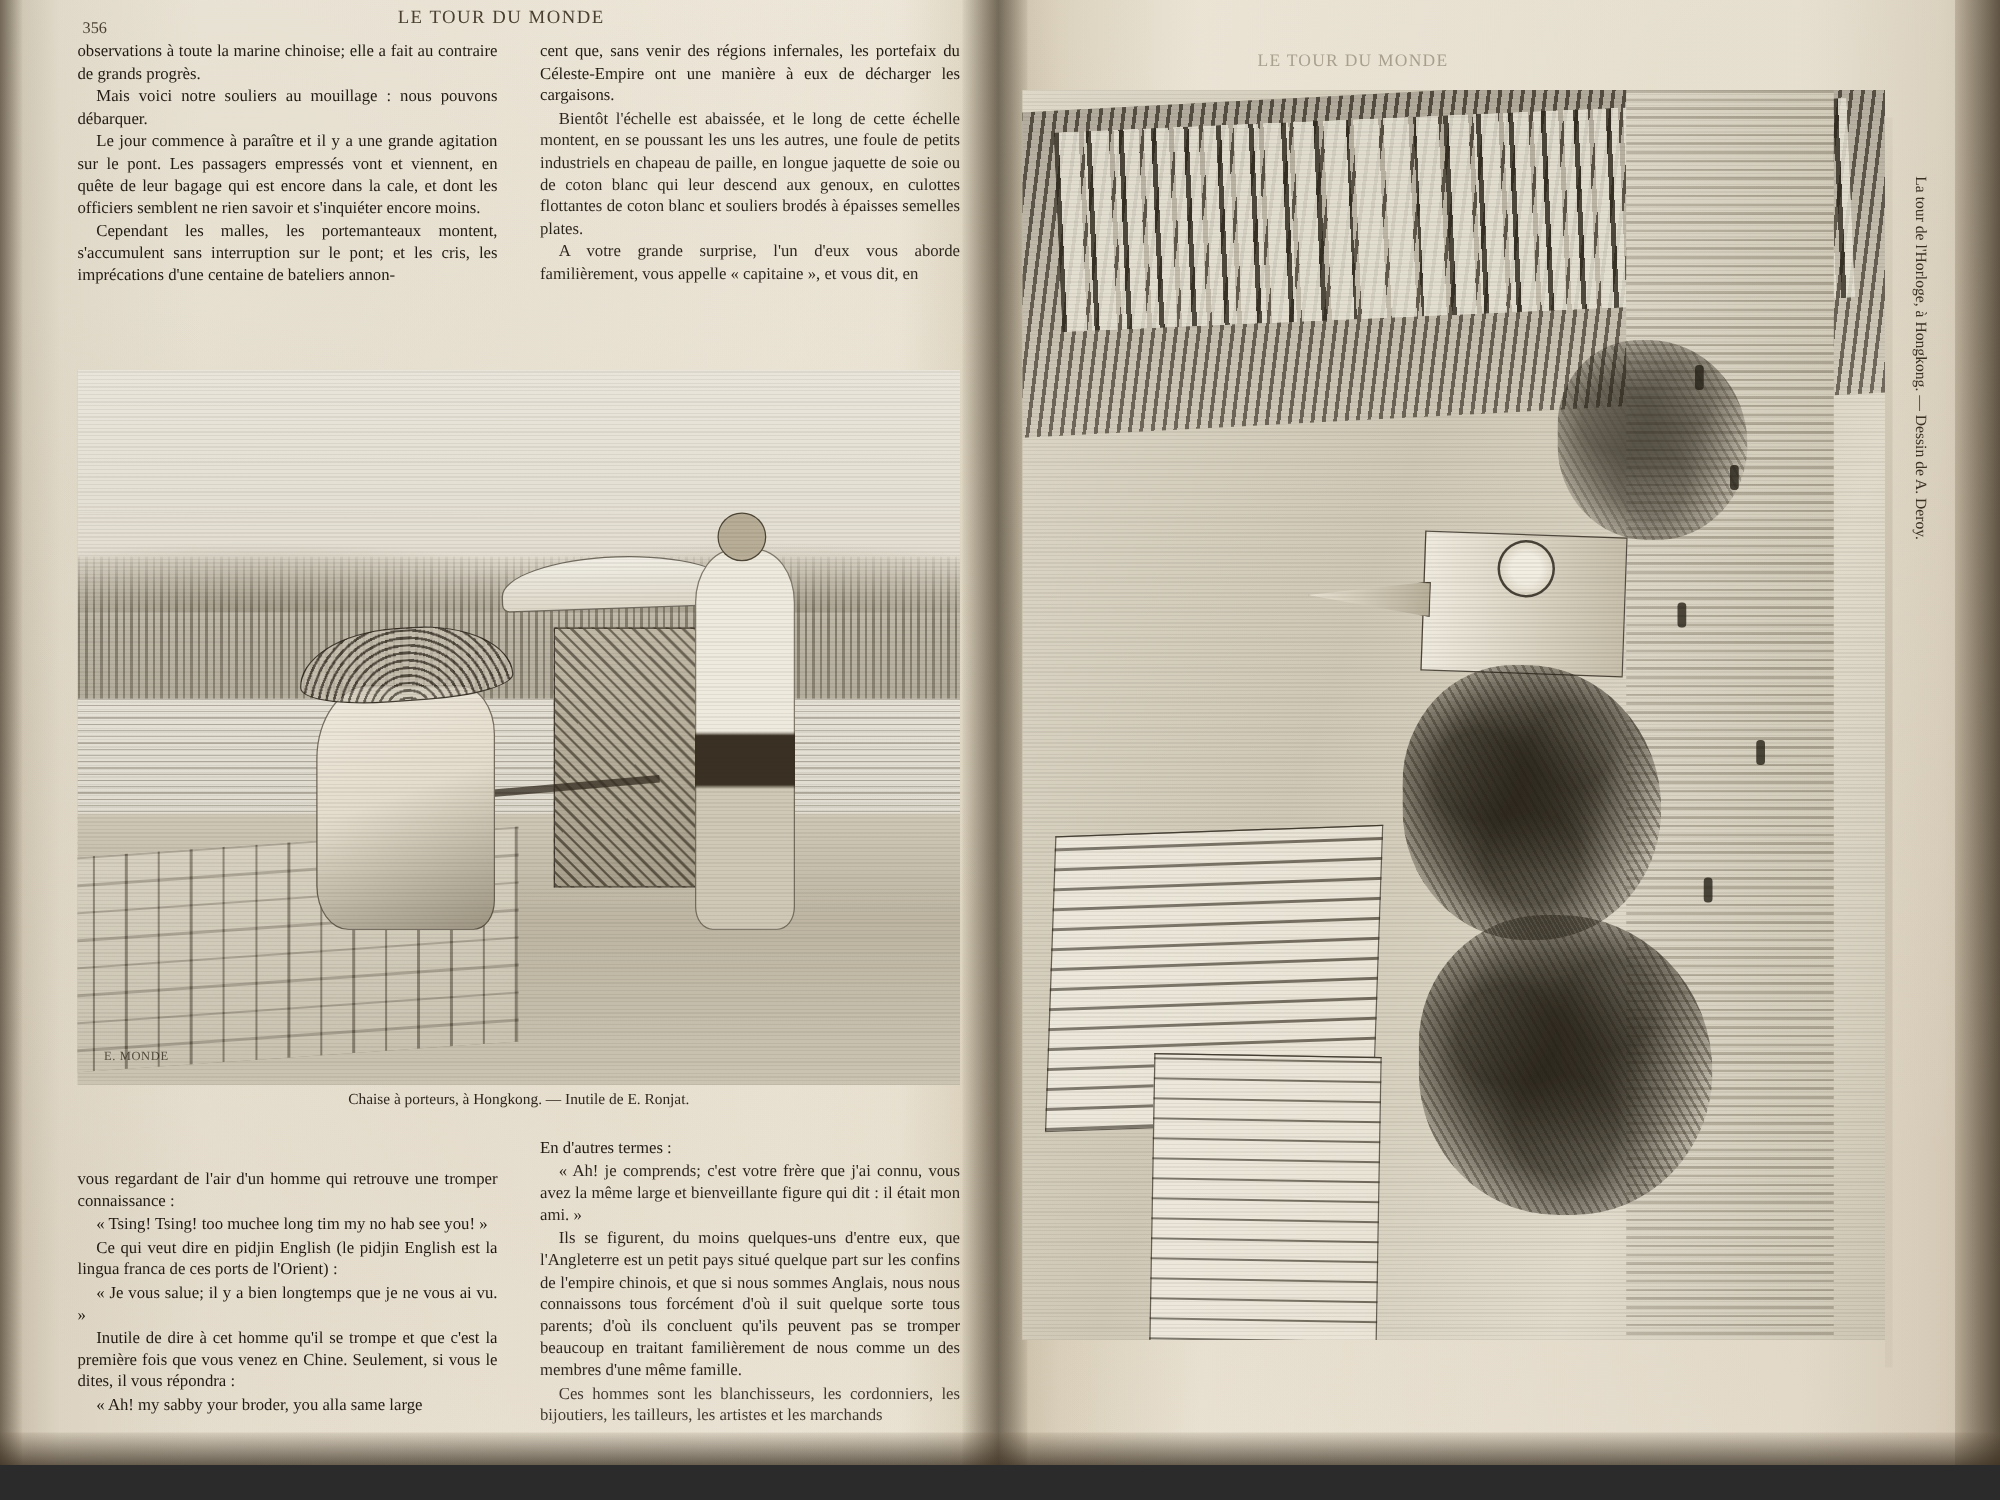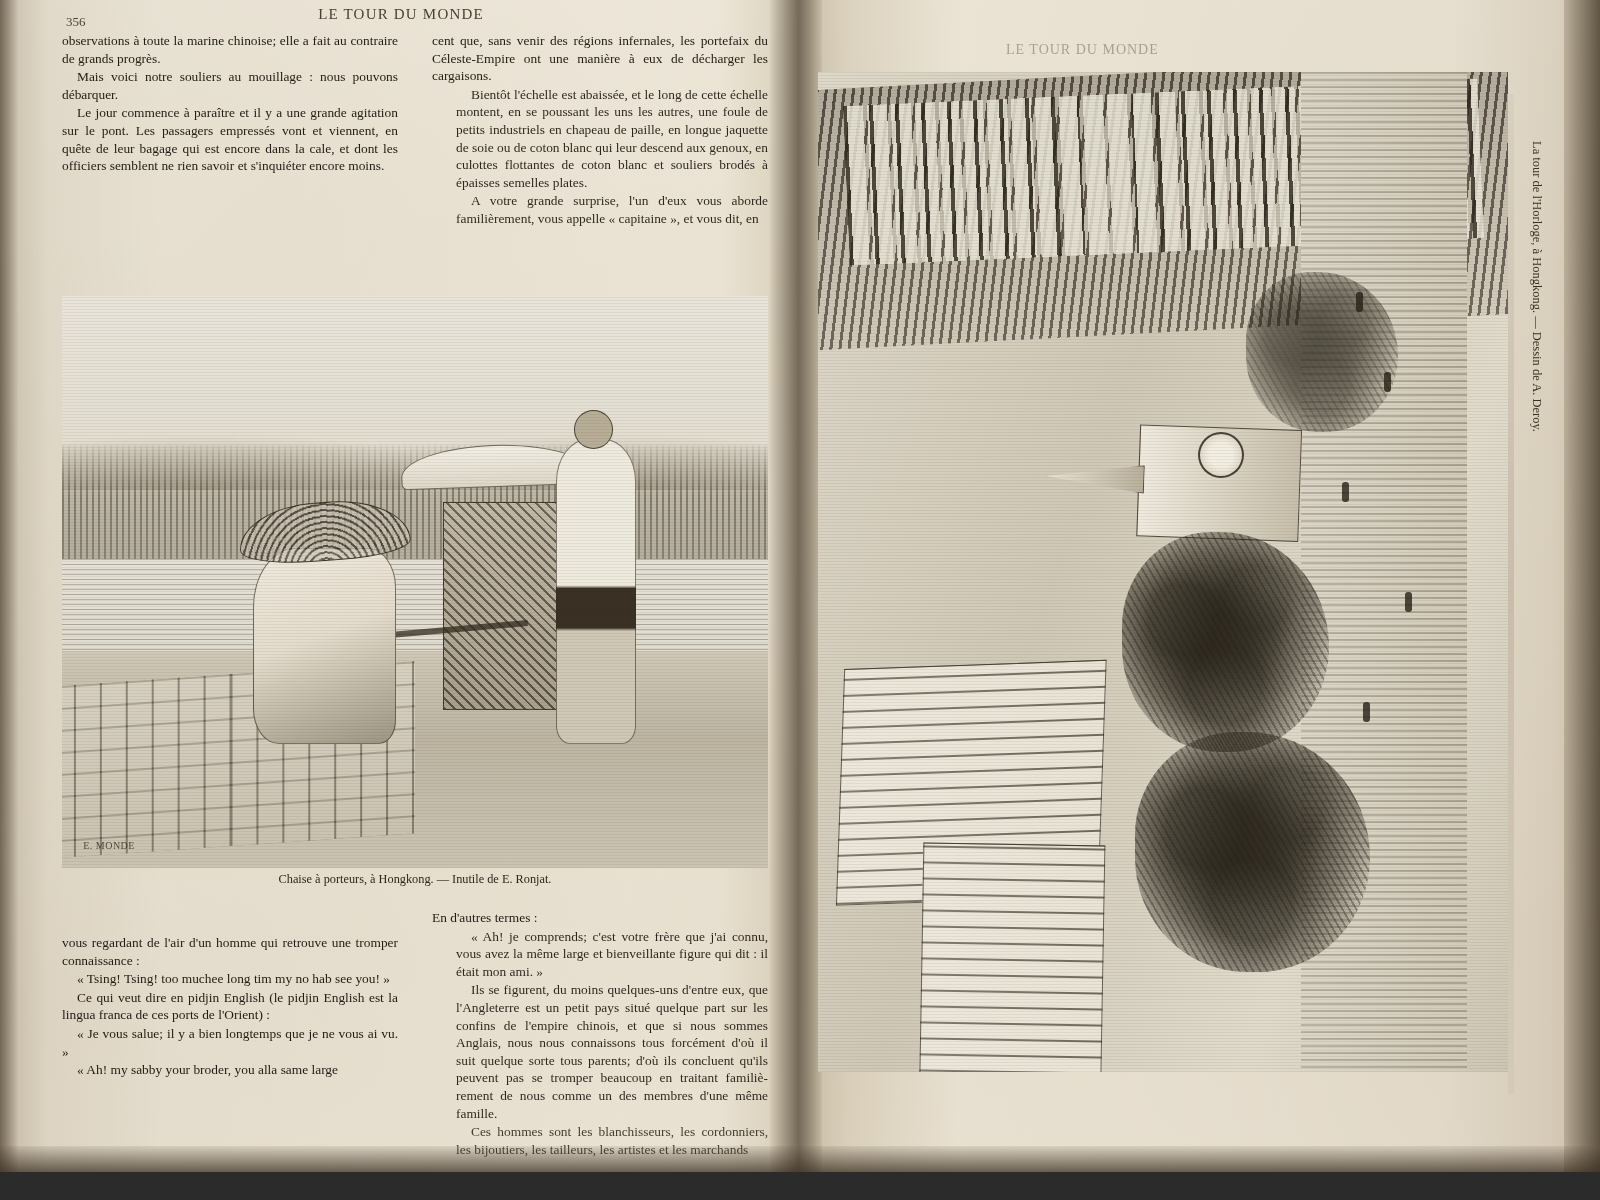--- a/index.html
+++ b/index.html
@@ -95,21 +95,21 @@
   .col-l-top { left: 26px; top: 28px; }
   .col-r-top { left: 396px; top: 28px; }
   .col-l-bot { left: 26px; top: 930px; }
   .col-r-bot { left: 396px; top: 905px; }
 
   
   .curl-fade p:nth-child(n+7) { opacity: .92; }
   .curl-fade p:nth-child(n+9) { opacity: .82; filter: blur(.3px); }
   .curl-fade p:nth-child(n+10) { opacity: .7; filter: blur(.6px); }
 
-  .fade-right p:nth-child(n+2) { opacity: .95; margin-left: 24px; }
+  .fade-right p:nth-child(n+2) { opacity: .95; }
   .fade-right p:nth-child(n+4) { opacity: .85; filter: blur(.35px); }
   .fade-right p:nth-child(n+6) { opacity: .72; filter: blur(.7px); }
 
   
   .figure-left {
     position: absolute;
     left: 26px; top: 292px;
     width: 706px; height: 572px;
     background: #cdc7b8;
     box-shadow: inset 0 0 0 1px rgba(60,50,35,.35);
@@ -332,20 +332,21 @@
   <div class="grain"></div>
 
   <div class="left-page">
     <div class="folio">356</div>
     <div class="running-head">LE TOUR DU MONDE</div>
 
     <div class="col col-l-top">
       <p class="noindent">observations à toute la marine chinoise; elle a fait au contraire de grands progrès.</p>
       <p>Mais voici notre souliers au mouillage : nous pouvons débarquer.</p>
       <p>Le jour commence à paraître et il y a une grande agitation sur le pont. Les passagers empressés vont et viennent, en quête de leur bagage qui est encore dans la cale, et dont les officiers semblent ne rien savoir et s'inquiéter encore moins.</p>
+      <p>Cependant les malles, les portemanteaux montent, s'accumulent sans interruption sur le pont; et les cris, les imprécations d'une centaine de bateliers annon-</p>
     </div>
 
     <div class="col col-r-top fade-right">
       <p class="noindent">cent que, sans venir des régions infernales, les porte­faix du Céleste-Empire ont une manière à eux de décharger les cargaisons.</p>
       <p>Bientôt l'échelle est abaissée, et le long de cette échelle montent, en se poussant les uns les autres, une foule de petits industriels en chapeau de paille, en longue jaquette de soie ou de coton blanc qui leur descend aux genoux, en culottes flottantes de coton blanc et souliers brodés à épaisses semelles plates.</p>
       <p>A votre grande surprise, l'un d'eux vous aborde familièrement, vous appelle « capitaine », et vous dit, en</p>
     </div>
 
     <div class="figure-left">
       <div class="sky"></div>
@@ -364,20 +365,21 @@
       <div class="engrave-texture"></div>
       <div class="signature">E. MONDE</div>
     </div>
     <div class="fig-caption">Chaise à porteurs, à Hongkong. — Inutile de E. Ronjat.</div>
 
     <div class="col col-l-bot curl-fade">
       <p class="noindent">vous regardant de l'air d'un homme qui retrouve une tromper connaissance :</p>
       <p>« Tsing! Tsing! too muchee long tim my no hab see you! »</p>
       <p>Ce qui veut dire en pidjin English (le pidjin English est la lingua franca de ces ports de l'Orient) :</p>
       <p>« Je vous salue; il y a bien longtemps que je ne vous ai vu. »</p>
+      <p>Inutile de dire à cet homme qu'il se trompe et que c'est la première fois que vous venez en Chine. Seulement, si vous le dites, il vous répondra :</p>
       <p>« Ah! my sabby your broder, you alla same large</p>
     </div>
 
     <div class="col col-r-bot fade-right">
       <p class="noindent">En d'autres termes :</p>
       <p>« Ah! je comprends; c'est votre frère que j'ai connu, vous avez la même large et bienveillante figure qui dit : il était mon ami. »</p>
       <p>Ils se figurent, du moins quelques-uns d'entre eux, que l'Angleterre est un petit pays situé quelque part sur les confins de l'empire chinois, et que si nous sommes Anglais, nous nous connaissons tous forcément d'où il suit quelque sorte tous parents; d'où ils concluent qu'ils peuvent pas se tromper beaucoup en traitant familiè­rement de nous comme un des membres d'une même famille.</p>
       <p>Ces hommes sont les blanchisseurs, les cordonniers, les bijoutiers, les tailleurs, les artistes et les marchands</p>
     </div>
   </div>

